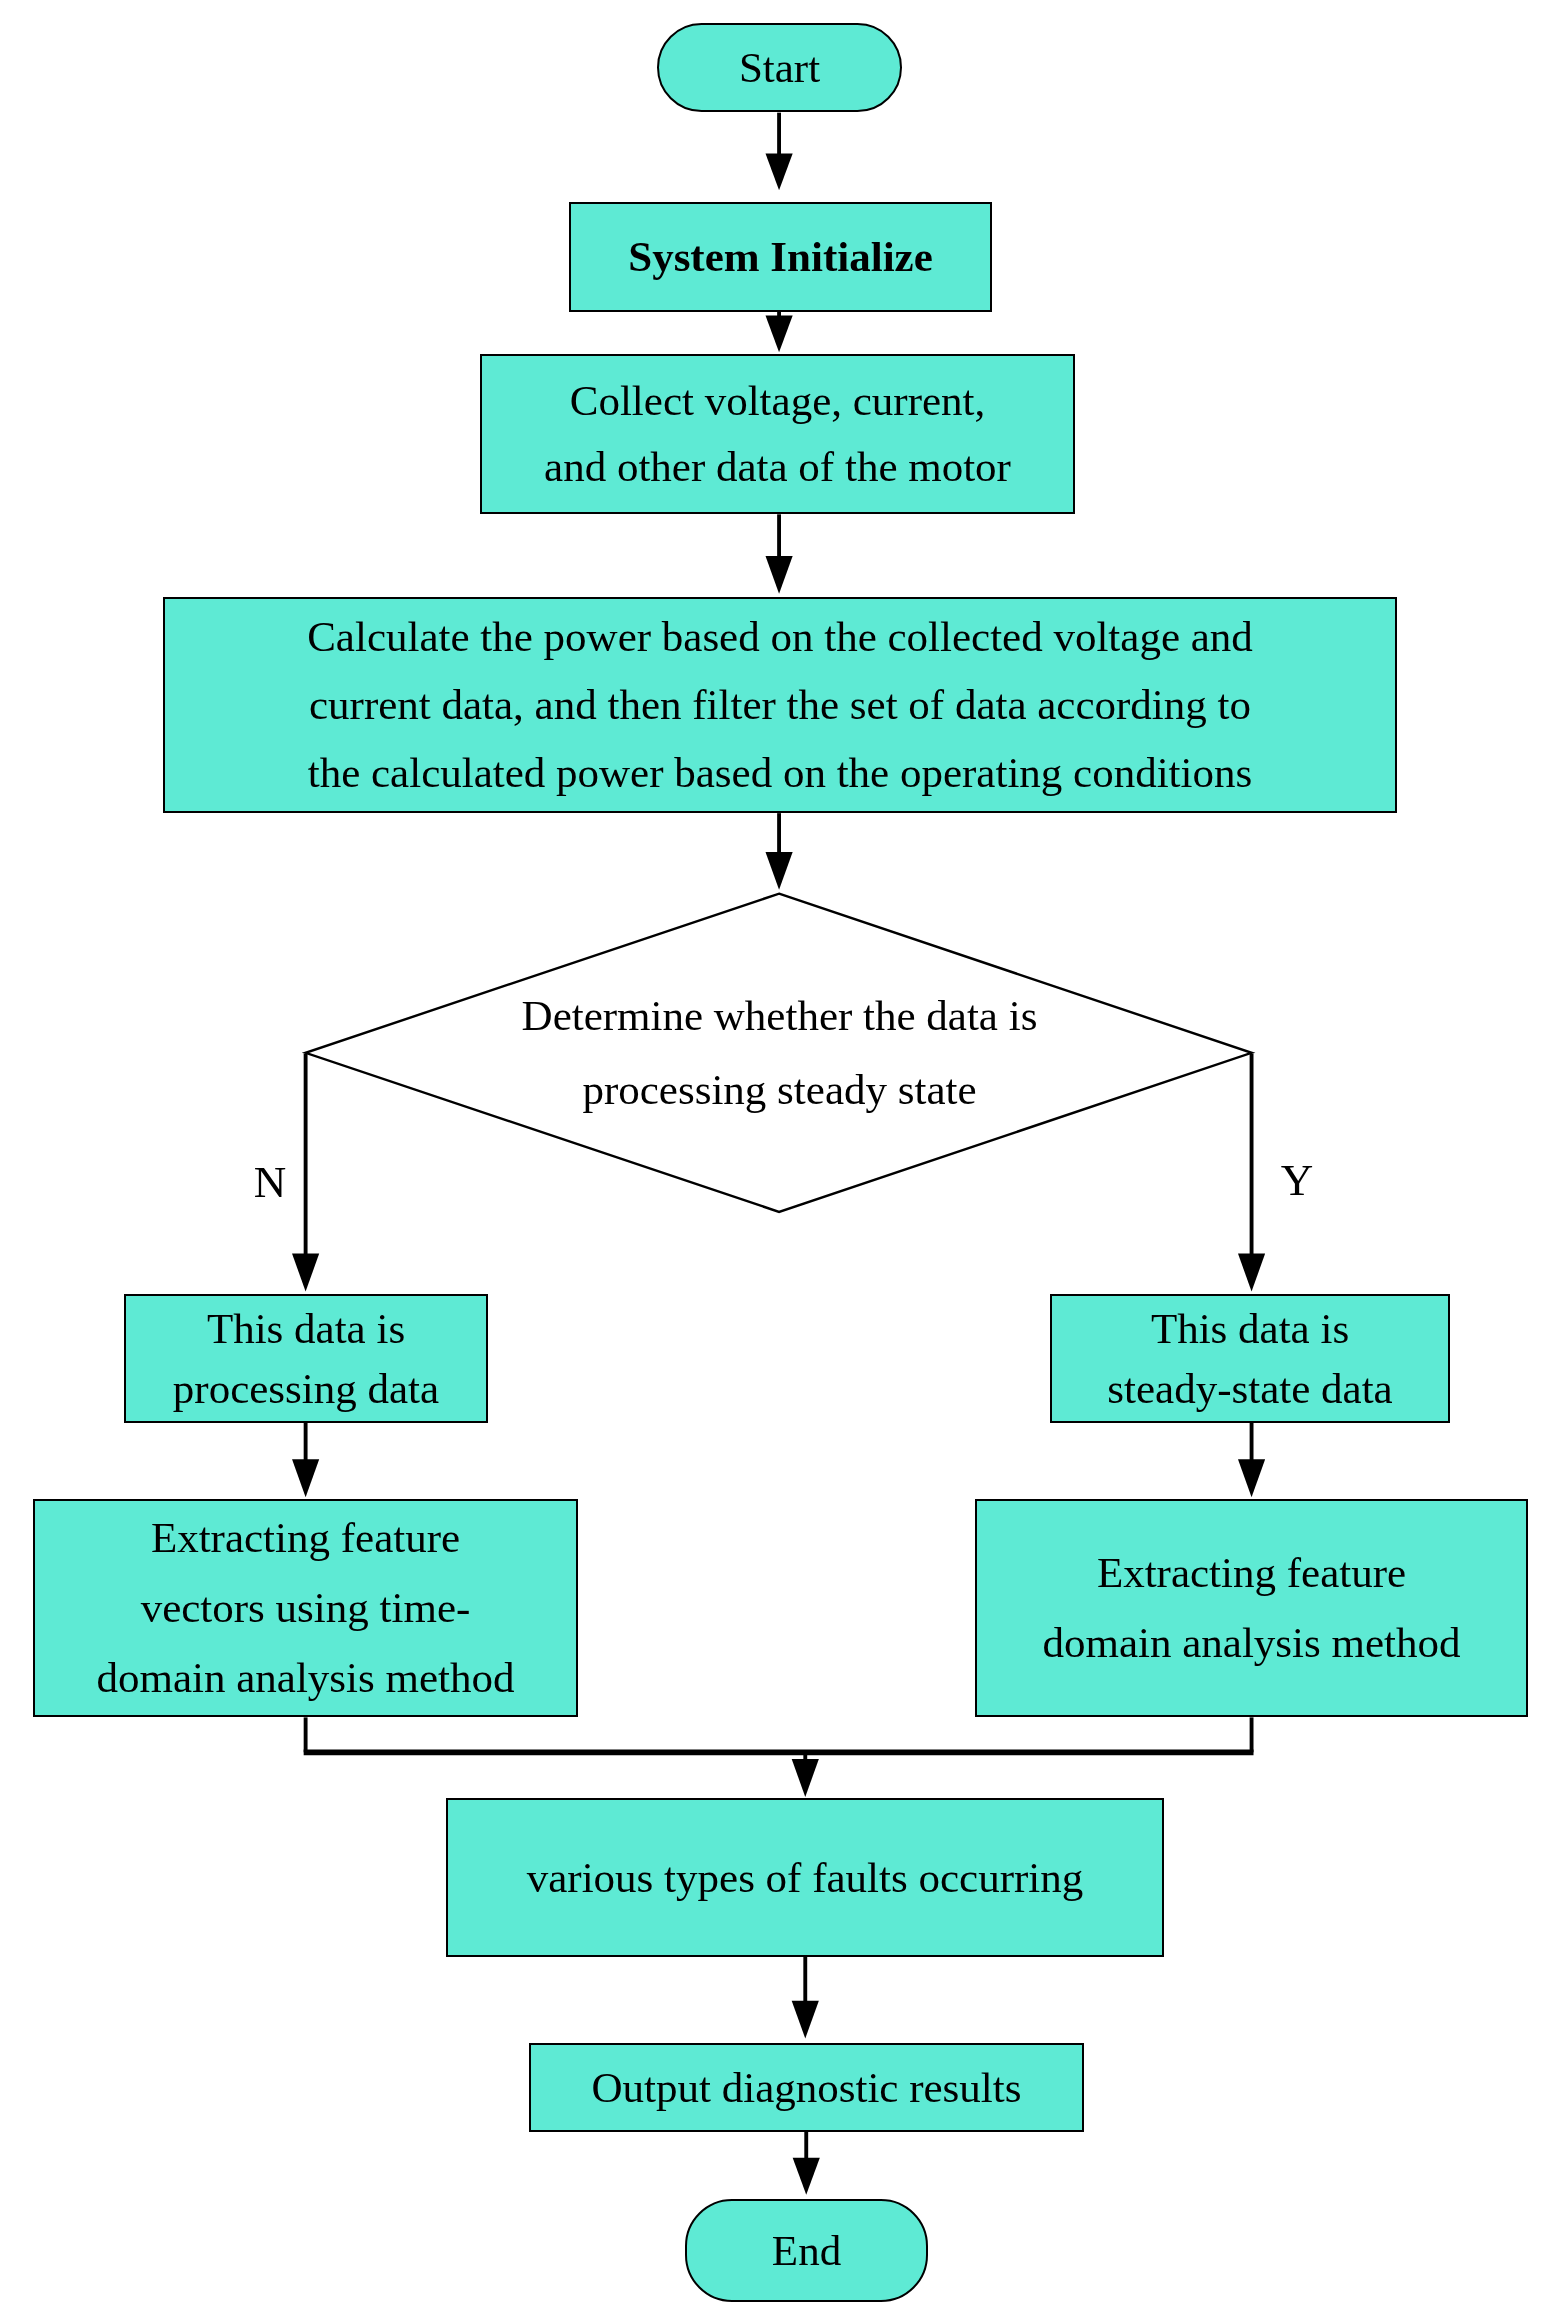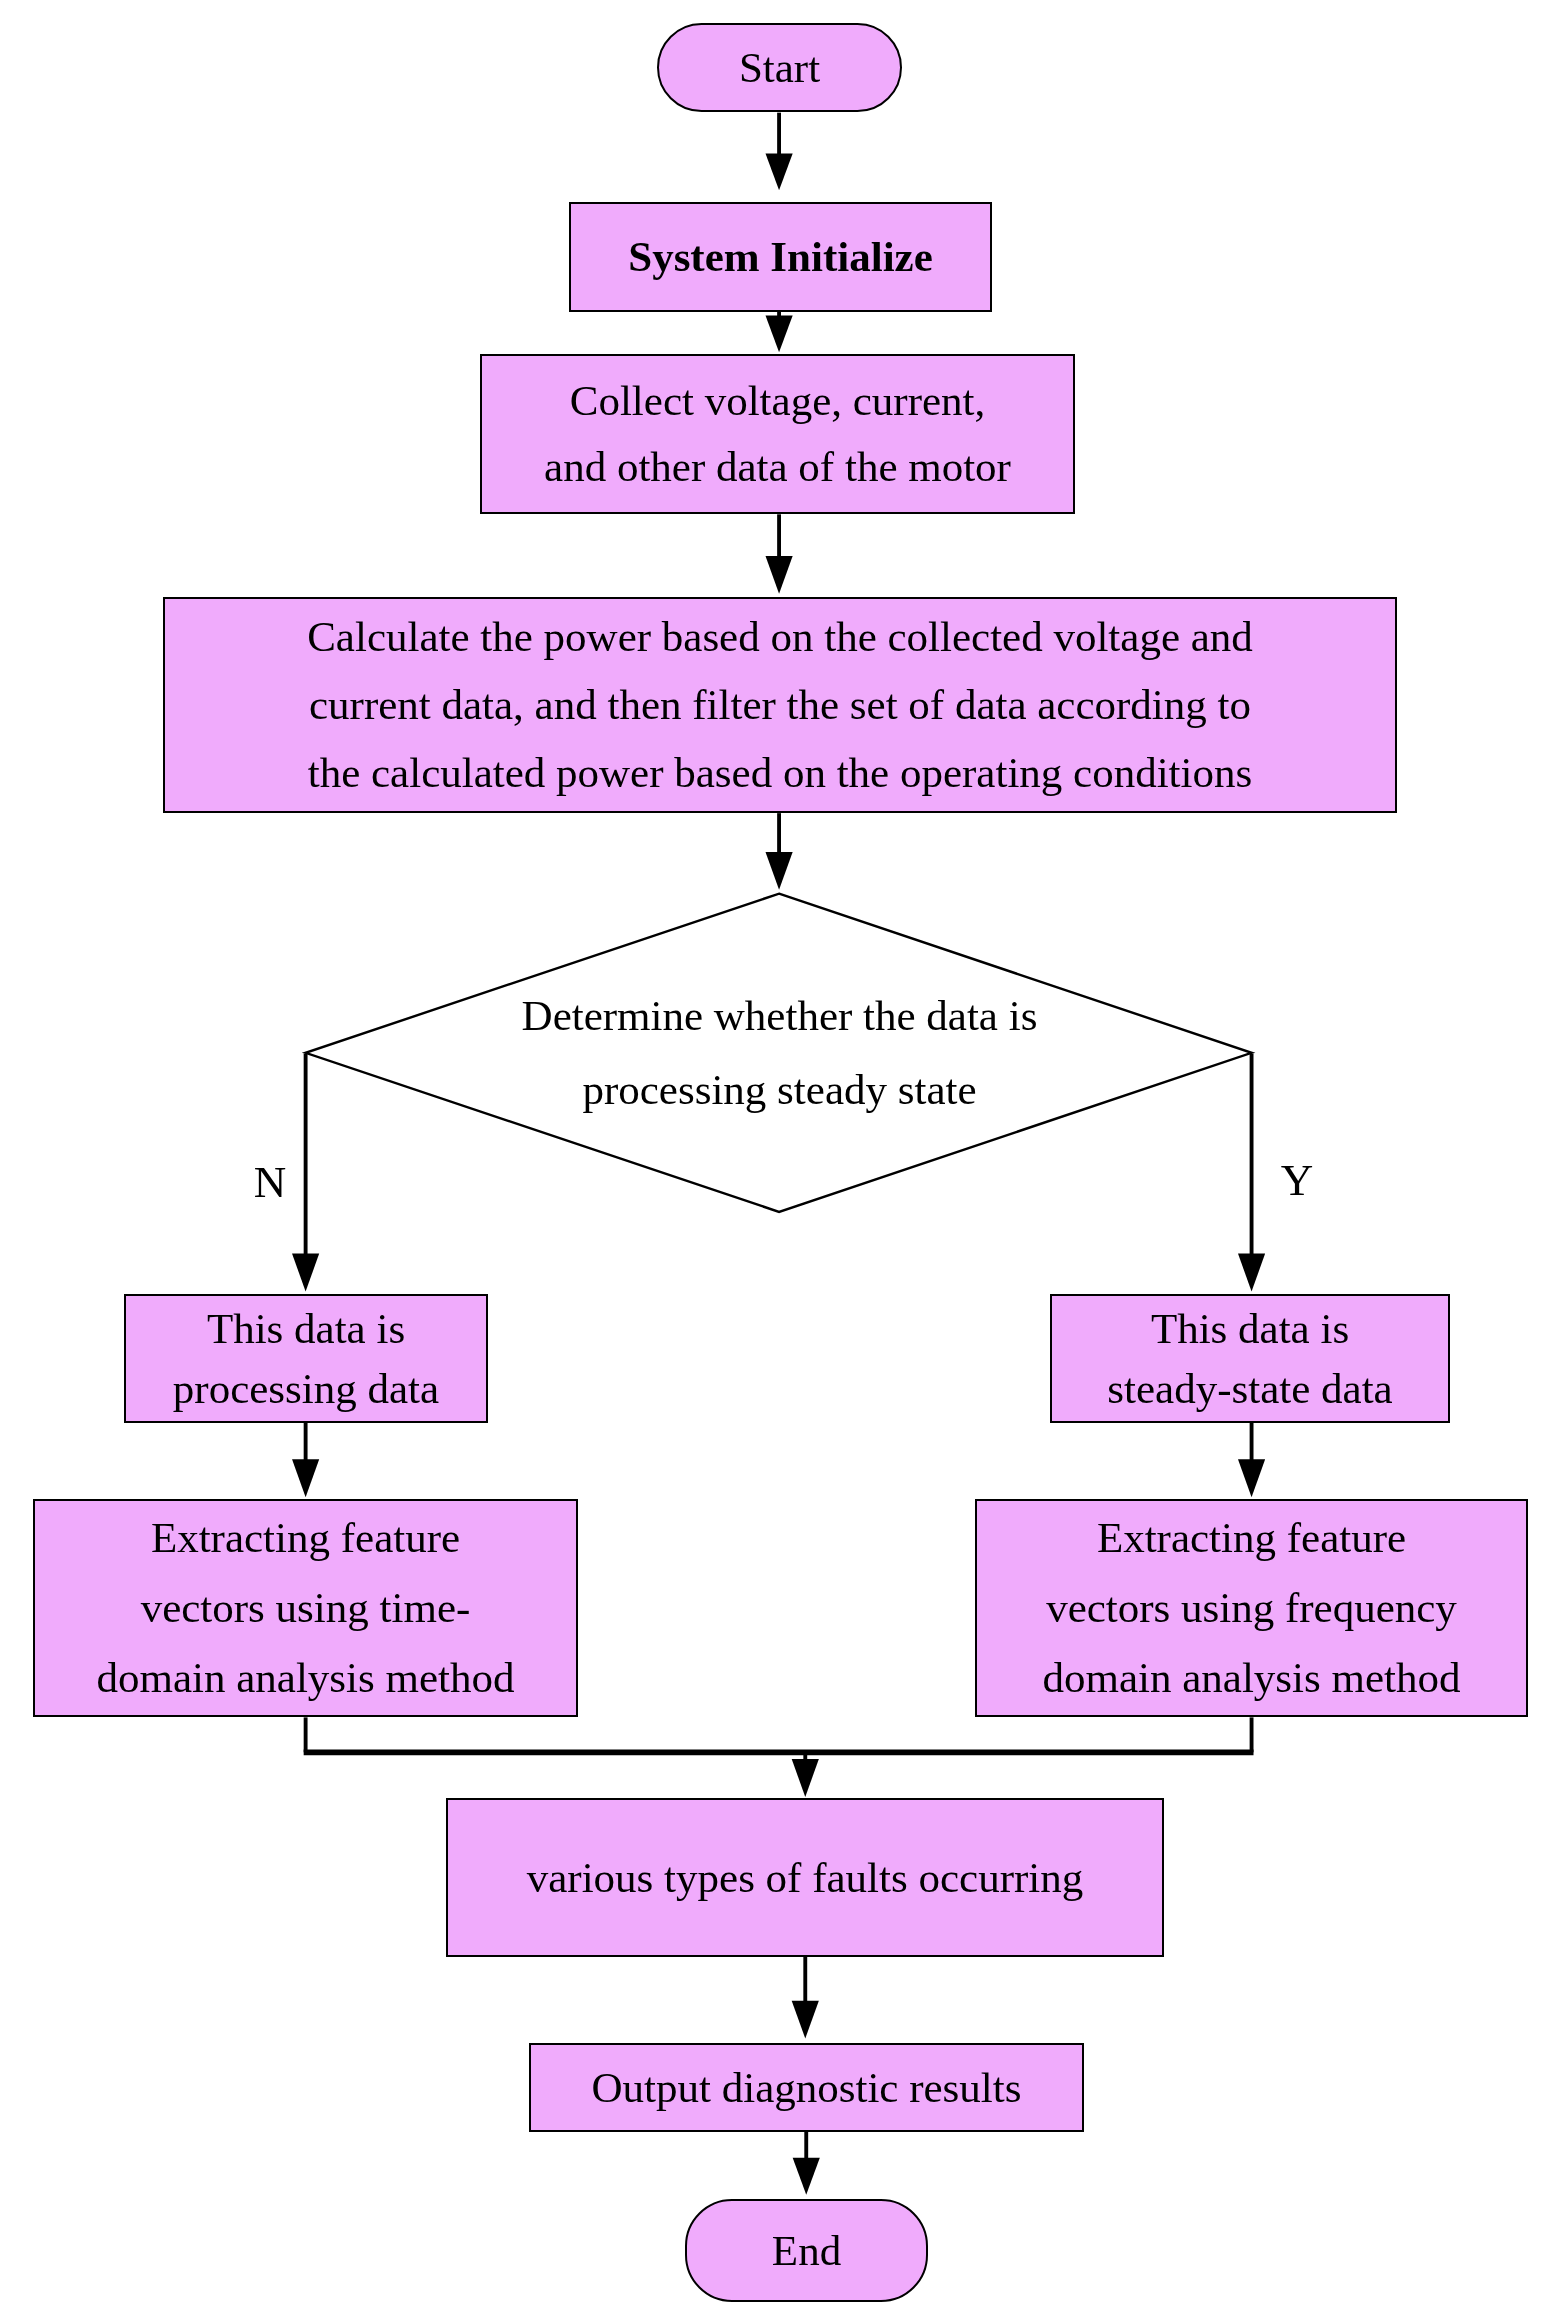--- a/index.html
+++ b/index.html
@@ -10,21 +10,21 @@
     background: #ffffff;
     font-family: "Liberation Serif", "DejaVu Serif", serif;
     color: #000000;
     overflow: hidden;
   }
   .layer { position: absolute; left: 0; top: 0; }
   .node {
     position: absolute;
     box-sizing: border-box;
     border: 2.9px solid #000000;
-    background: #f0abfc;
+    background: #5eead4;
     display: flex;
     flex-direction: column;
     align-items: center;
     justify-content: center;
     text-align: center;
     font-size: 43px;
     line-height: 64px;
     white-space: nowrap;
   }
   .stadium { border-radius: 47px; }
@@ -136,21 +136,20 @@
   </div>
 
   <div class="node node-extract-time">
     <div>Extracting feature</div>
     <div>vectors using time-</div>
     <div>domain analysis method</div>
   </div>
 
   <div class="node node-extract-freq">
     <div>Extracting feature</div>
-    <div>vectors using frequency</div>
     <div>domain analysis method</div>
   </div>
 
   <div class="node node-probability">
     <div>various types of faults occurring</div>
   </div>
 
   <div class="node node-output">
     <div>Output diagnostic results</div>
   </div>

